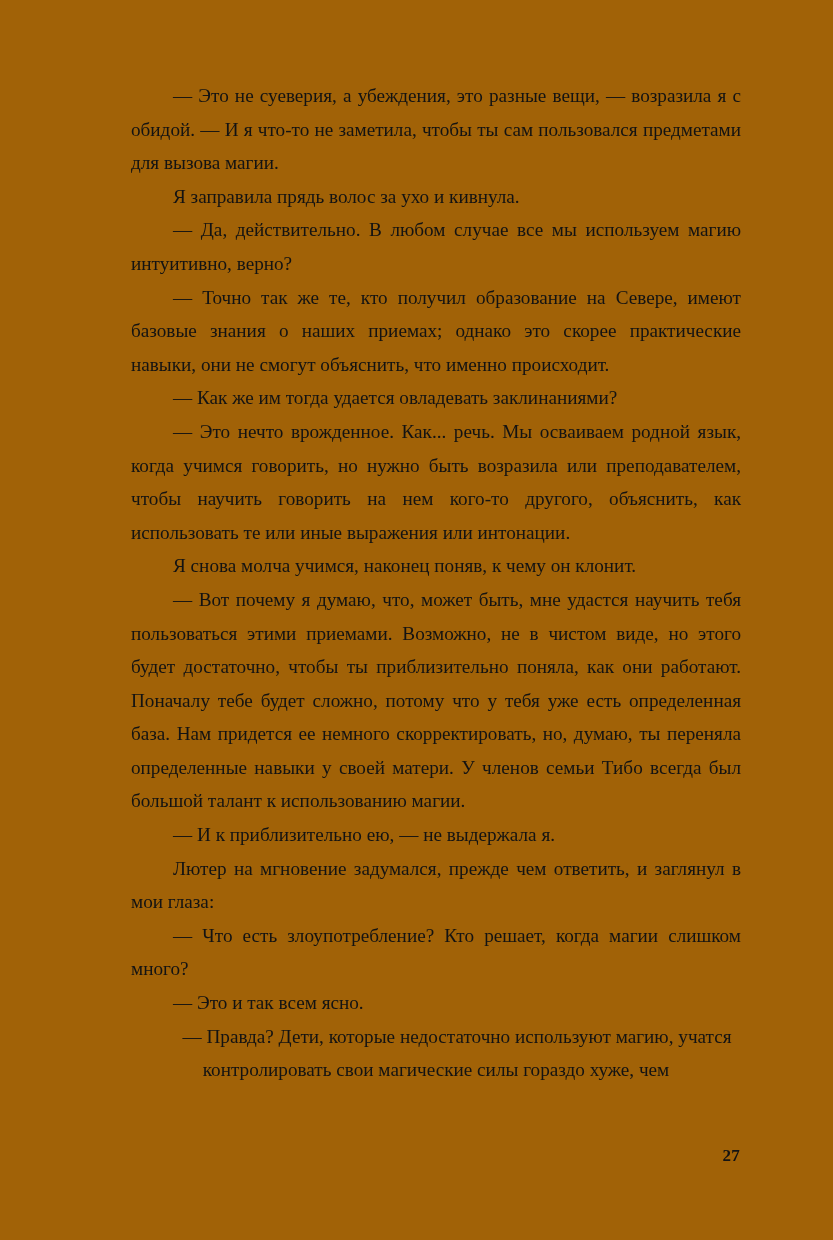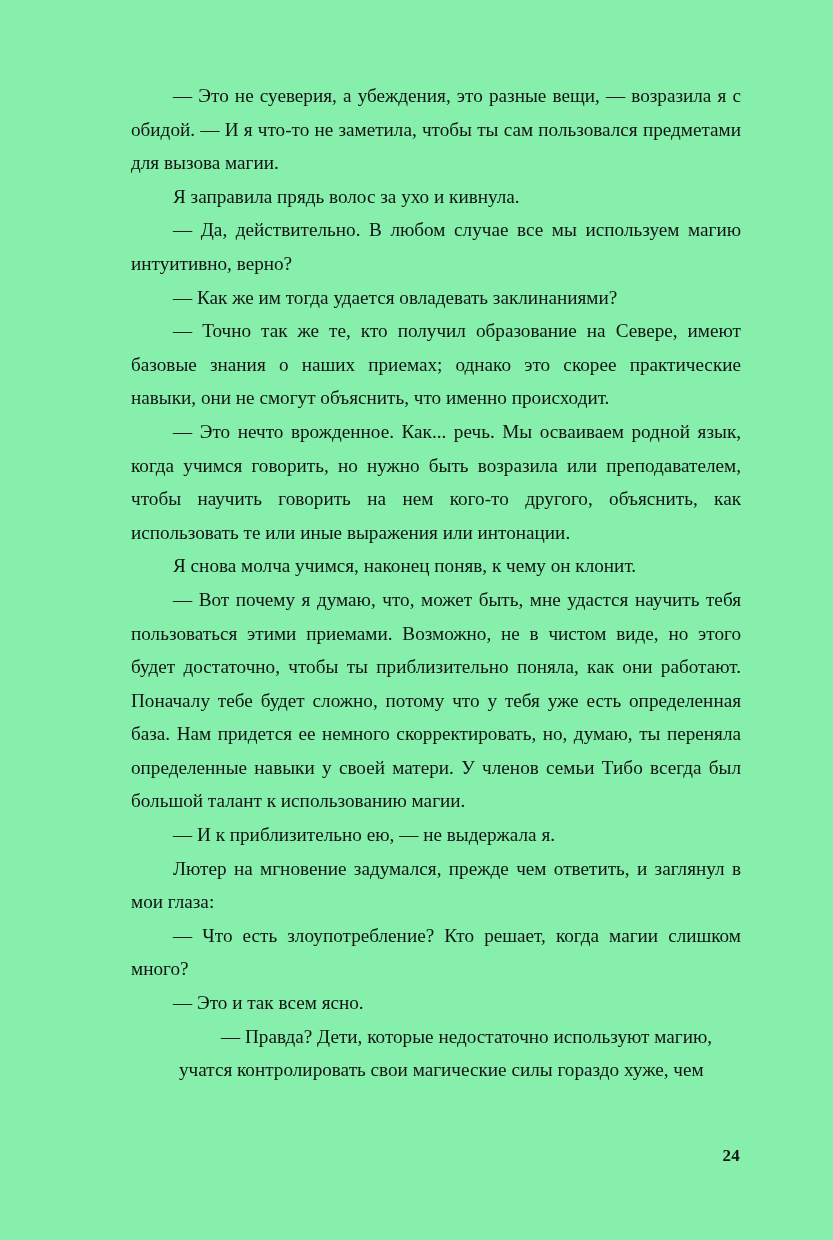--- a/index.html
+++ b/index.html
@@ -14,66 +14,65 @@
     color: #121212;
     position: relative;
     overflow: hidden;
   }
   .page {
     position: absolute;
     left: 0;
     top: 0;
     width: 833px;
     height: 1240px;
-    background: #86efac;
+    background: #a16207;
   }
   .text-block {
     position: absolute;
     left: 131px;
     top: 79px;
     width: 610px;
   }
   .para {
     margin: 0;
     text-indent: 42px;
     font-size: 19.2px;
     line-height: 33.6px;
     text-align: justify;
     text-justify: inter-word;
     hyphens: manual;
     color: #131313;
   }
   .para:last-child {
-    text-align: left;
-    margin-left: 48px;
+    text-align: center;
   }
   .folio {
     position: absolute;
     right: 93px;
     top: 1146px;
     font-size: 17px;
     line-height: 20px;
     font-weight: bold;
     color: #131313;
     letter-spacing: 0.2px;
   }
 </style>
 </head>
 <body>
 
 <div class="page">
   <div class="text-block">
     <p class="para">— Это не суеверия, а убеждения, это разные вещи, — возразила я с обидой. — И я что-то не заметила, чтобы ты сам пользовался предметами для вызова магии.</p>
     <p class="para">Я заправила прядь волос за ухо и кивнула.</p>
     <p class="para">— Да, действительно. В любом случае все мы используем магию интуитивно, верно?</p>
+    <p class="para">— Точно так же те, кто получил образование на Севере, имеют базовые знания о наших приемах; однако это скорее практические навыки, они не смогут объяснить, что именно происходит.</p>
     <p class="para">— Как же им тогда удается овладевать заклинаниями?</p>
-    <p class="para">— Точно так же те, кто получил образование на Севере, имеют базовые знания о наших приемах; однако это скорее практические навыки, они не смогут объяснить, что именно происходит.</p>
     <p class="para">— Это нечто врожденное. Как... речь. Мы осваиваем родной язык, когда учимся говорить, но нужно быть возразила или преподавателем, чтобы научить говорить на нем кого-то другого, объяснить, как использовать те или иные выражения или интонации.</p>
     <p class="para">Я снова молча учимся, наконец поняв, к чему он клонит.</p>
     <p class="para">— Вот почему я думаю, что, может быть, мне удастся научить тебя пользоваться этими приемами. Возможно, не в чистом виде, но этого будет достаточно, чтобы ты приблизительно поняла, как они работают. Поначалу тебе будет сложно, потому что у тебя уже есть определенная база. Нам придется ее немного скорректировать, но, думаю, ты переняла определенные навыки у своей матери. У членов семьи Тибо всегда был большой талант к использованию магии.</p>
     <p class="para">— И к приблизительно ею, — не выдержала я.</p>
     <p class="para">Лютер на мгновение задумался, прежде чем ответить, и заглянул в мои глаза:</p>
     <p class="para">— Что есть злоупотребление? Кто решает, когда магии слишком много?</p>
     <p class="para">— Это и так всем ясно.</p>
     <p class="para">— Правда? Дети, которые недостаточно используют магию, учатся контролировать свои магические силы гораздо хуже, чем</p>
   </div>
-  <div class="folio">24</div>
+  <div class="folio">27</div>
 </div>
 
 </body></html>

